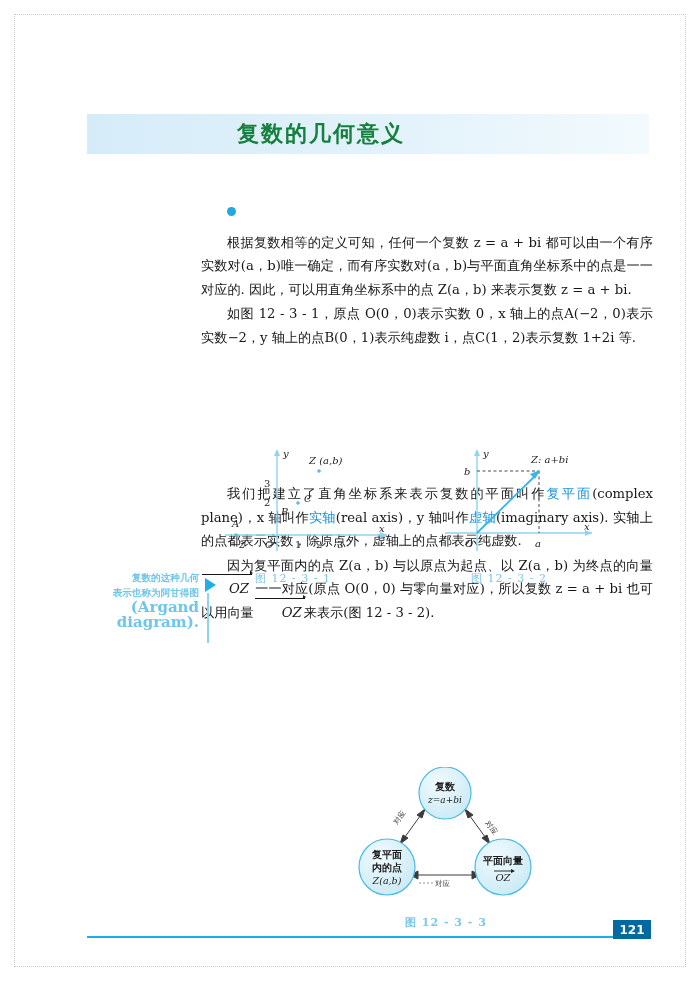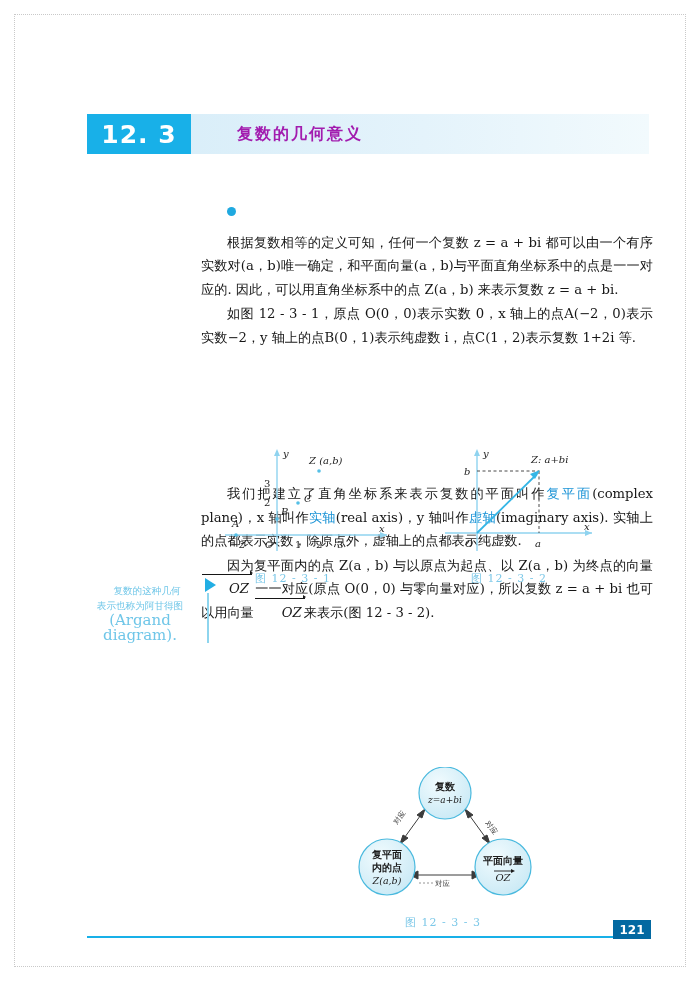--- a/index.html
+++ b/index.html
@@ -42,22 +42,22 @@
     align-items: center;
     justify-content: center;
   }
   .header-title {
     position: absolute;
     left: 222px; top: 99px;
     height: 40px;
     display: flex; align-items: center;
     font-family: "DejaVu Sans", "Liberation Sans", sans-serif;
     font-weight: bold;
-    font-size: 16px;
-    color: #a21caf;
+    font-size: 22px;
+    color: #15803d;
     letter-spacing: 2px;
   }
 
   
   .body-col {
     position: absolute;
     left: 186px; top: 180px;
     width: 452px;
   }
   p.tx {
@@ -108,28 +108,29 @@
     position: absolute;
     right: -3px; top: -0.45em;
     border-left: 3.4px solid #161616;
     border-top: 2.1px solid transparent;
     border-bottom: 2.1px solid transparent;
   }
 
   
   .margin-note {
     position: absolute;
-    left: 66px; top: 568px;
+    left: 66px; top: 555px;
     width: 118px;
     font-family: "DejaVu Serif", "Liberation Serif", serif;
     font-size: 9.6px;
     line-height: 15px;
     color: #6fc6e8;
-    text-align: center;
+    text-align: right;
     text-indent: 14px;
+    font-weight: bold;
   }
   .margin-note .en { font-size: 15px; }
   .note-rule {
     position: absolute;
     left: 192px; top: 578px;
     width: 2px; height: 50px;
     background: #8ed5ee;
   }
   .note-arrow {
     position: absolute;
@@ -173,29 +174,28 @@
     font-size: 12px;
     display: flex; align-items: center; justify-content: center;
   }
 </style>
 </head>
 <body>
 
 <div id="page">
 
   <div class="header-band"></div>
-  <div class="header-num">12. 3</div>
   <div class="header-title">复数的几何意义</div>
 
   <div class="body-col">
 
 
     <p class="bullet-line"><span class="dot"></span></p>
 
-    <p class="tx"><span>根据复数相等的定义可知，任何一个复数 </span><span class="mi">z = a + bi</span><span> 都可以由一个有序实数对(</span><span class="mi">a，b</span><span>)唯一确定，和平面向量(</span><span class="mi">a，b</span><span>)与平面直角坐标系中的点是一一对应的. 因此，可以用直角坐标系中的点 </span><span class="mi">Z(a，b)</span><span> 来表示复数 </span><span class="mi">z = a + bi</span><span>.</span></p>
+    <p class="tx"><span>根据复数相等的定义可知，任何一个复数 </span><span class="mi">z = a + bi</span><span> 都可以由一个有序实数对(</span><span class="mi">a，b</span><span>)唯一确定，而有序实数对(</span><span class="mi">a，b</span><span>)与平面直角坐标系中的点是一一对应的. 因此，可以用直角坐标系中的点 </span><span class="mi">Z(a，b)</span><span> 来表示复数 </span><span class="mi">z = a + bi</span><span>.</span></p>
 
     <p class="tx"><span>如图 </span><span class="mn">12 - 3 - 1</span><span>，原点 </span><span class="mi">O(0，0)</span><span>表示实数 </span><span class="mn">0</span><span>，</span><span class="mi">x</span><span> 轴上的点</span><span class="mi">A(−2，0)</span><span>表示实数−2，</span><span class="mi">y</span><span> 轴上的点</span><span class="mi">B(0，1)</span><span>表示纯虚数 i，点</span><span class="mi">C(1，2)</span><span>表示复数 1+2i 等.</span></p>
 
     <div style="height:132px"></div>
 
     <p class="tx"><span>我们把建立了直角坐标系来表示复数的平面叫作</span><span class="hl">复平面</span><span>(complex plane)，</span><span class="mi">x</span><span> 轴叫作</span><span class="hl">实轴</span><span>(real axis)，</span><span class="mi">y</span><span> 轴叫作</span><span class="hl">虚轴</span><span>(imaginary axis). 实轴上的点都表示实数，除原点外，虚轴上的点都表示纯虚数.</span></p>
 
     <p class="tx"><span>因为复平面内的点 </span><span class="mi">Z(a，b)</span><span> 与以原点为起点、以 </span><span class="mi">Z(a，b)</span><span> 为终点的向量</span><span class="vec">OZ</span><span> 一一对应(原点 </span><span class="mi">O(0，0)</span><span> 与零向量对应)，所以复数 </span><span class="mi">z = a + bi</span><span> 也可以用向量</span><span class="vec">OZ</span><span>来表示(图 </span><span class="mn">12 - 3 - 2</span><span>).</span></p>
 
   </div>
@@ -297,19 +297,19 @@
 
       <text x="42" y="91" text-anchor="middle" font-family="DejaVu Sans, sans-serif" font-size="10" font-weight="bold" fill="#1c1c1c">复平面</text>
       <text x="42" y="104" text-anchor="middle" font-family="DejaVu Sans, sans-serif" font-size="10" font-weight="bold" fill="#1c1c1c">内的点</text>
       <text x="42" y="117" text-anchor="middle" font-family="DejaVu Serif, serif" font-style="italic" font-size="9.5" fill="#1c1c1c">Z(a,b)</text>
 
       <text x="158" y="97" text-anchor="middle" font-family="DejaVu Sans, sans-serif" font-size="10" font-weight="bold" fill="#1c1c1c">平面向量</text>
       <text x="158" y="114" text-anchor="middle" font-family="DejaVu Serif, serif" font-style="italic" font-size="10" fill="#1c1c1c">OZ</text>
       <line x1="149" y1="104" x2="168" y2="104" stroke="#1c1c1c" stroke-width="0.9"></line>
       <polygon points="170,104 166,102 166,106" fill="#1c1c1c"></polygon>
     </svg>
-    <div class="fig-cap" style="left:60px; top:136px;">图 12 - 3 - 3</div>
+    <div class="fig-cap" style="left:60px; top:136px;font-weight:bold;">图 12 - 3 - 3</div>
   </div>
 
   <div class="footer-rule"></div>
   <div class="page-num">121</div>
 
 </div>
 
 </body></html>

